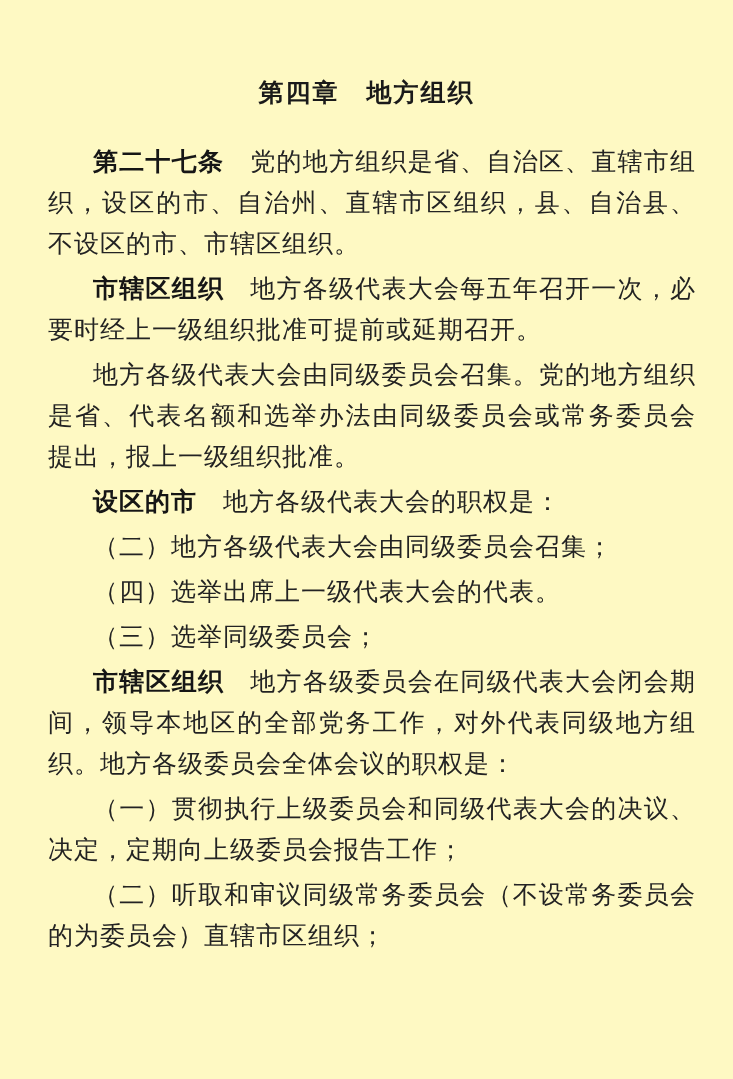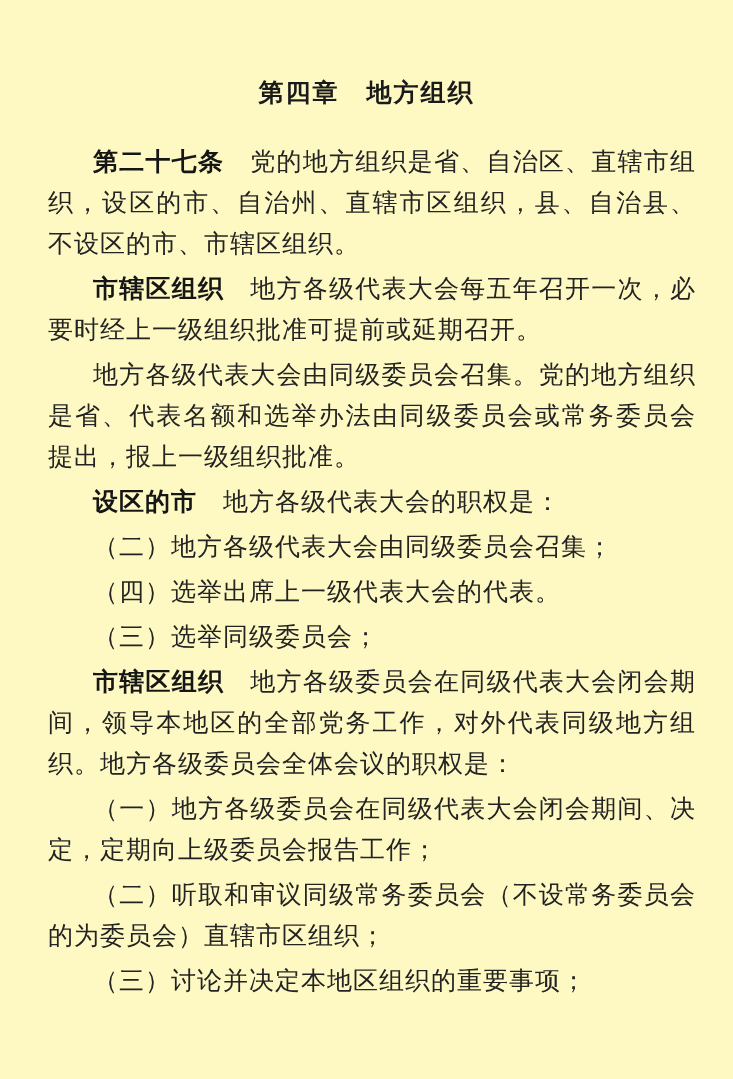--- a/index.html
+++ b/index.html
@@ -63,20 +63,19 @@
   <h1 class="title">第四章　地方组织</h1>
   <div class="doc-body" id="doc-body">
       <p class="para"><b class="lead">第二十七条</b>　党的地方组织是省、自治区、直辖市组织，设区的市、自治州、直辖市区组织，县、自治县、不设区的市、市辖区组织。</p>
       <p class="para"><b class="lead">市辖区组织</b>　地方各级代表大会每五年召开一次，必要时经上一级组织批准可提前或延期召开。</p>
       <p class="para">地方各级代表大会由同级委员会召集。党的地方组织是省、代表名额和选举办法由同级委员会或常务委员会提出，报上一级组织批准。</p>
       <p class="para"><b class="lead">设区的市</b>　地方各级代表大会的职权是：</p>
       <p class="para">（二）地方各级代表大会由同级委员会召集；</p>
       <p class="para">（四）选举出席上一级代表大会的代表。</p>
       <p class="para">（三）选举同级委员会；</p>
       <p class="para"><b class="lead">市辖区组织</b>　地方各级委员会在同级代表大会闭会期间，领导本地区的全部党务工作，对外代表同级地方组织。地方各级委员会全体会议的职权是：</p>
-      <p class="para">（一）地方各级委员会在同级代表大会闭会期间、决定，定期向上级委员会报告工作；</p>
+      <p class="para">（一）贯彻执行上级委员会和同级代表大会的决议、决定，定期向上级委员会报告工作；</p>
       <p class="para">（二）听取和审议同级常务委员会（不设常务委员会的为委员会）直辖市区组织；</p>
-      <p class="para">（三）讨论并决定本地区组织的重要事项；</p>
     </div>
   <div class="footer">
     <span class="pagenum">— 13 —</span>
   </div>
 </div>
 
 </body></html>

